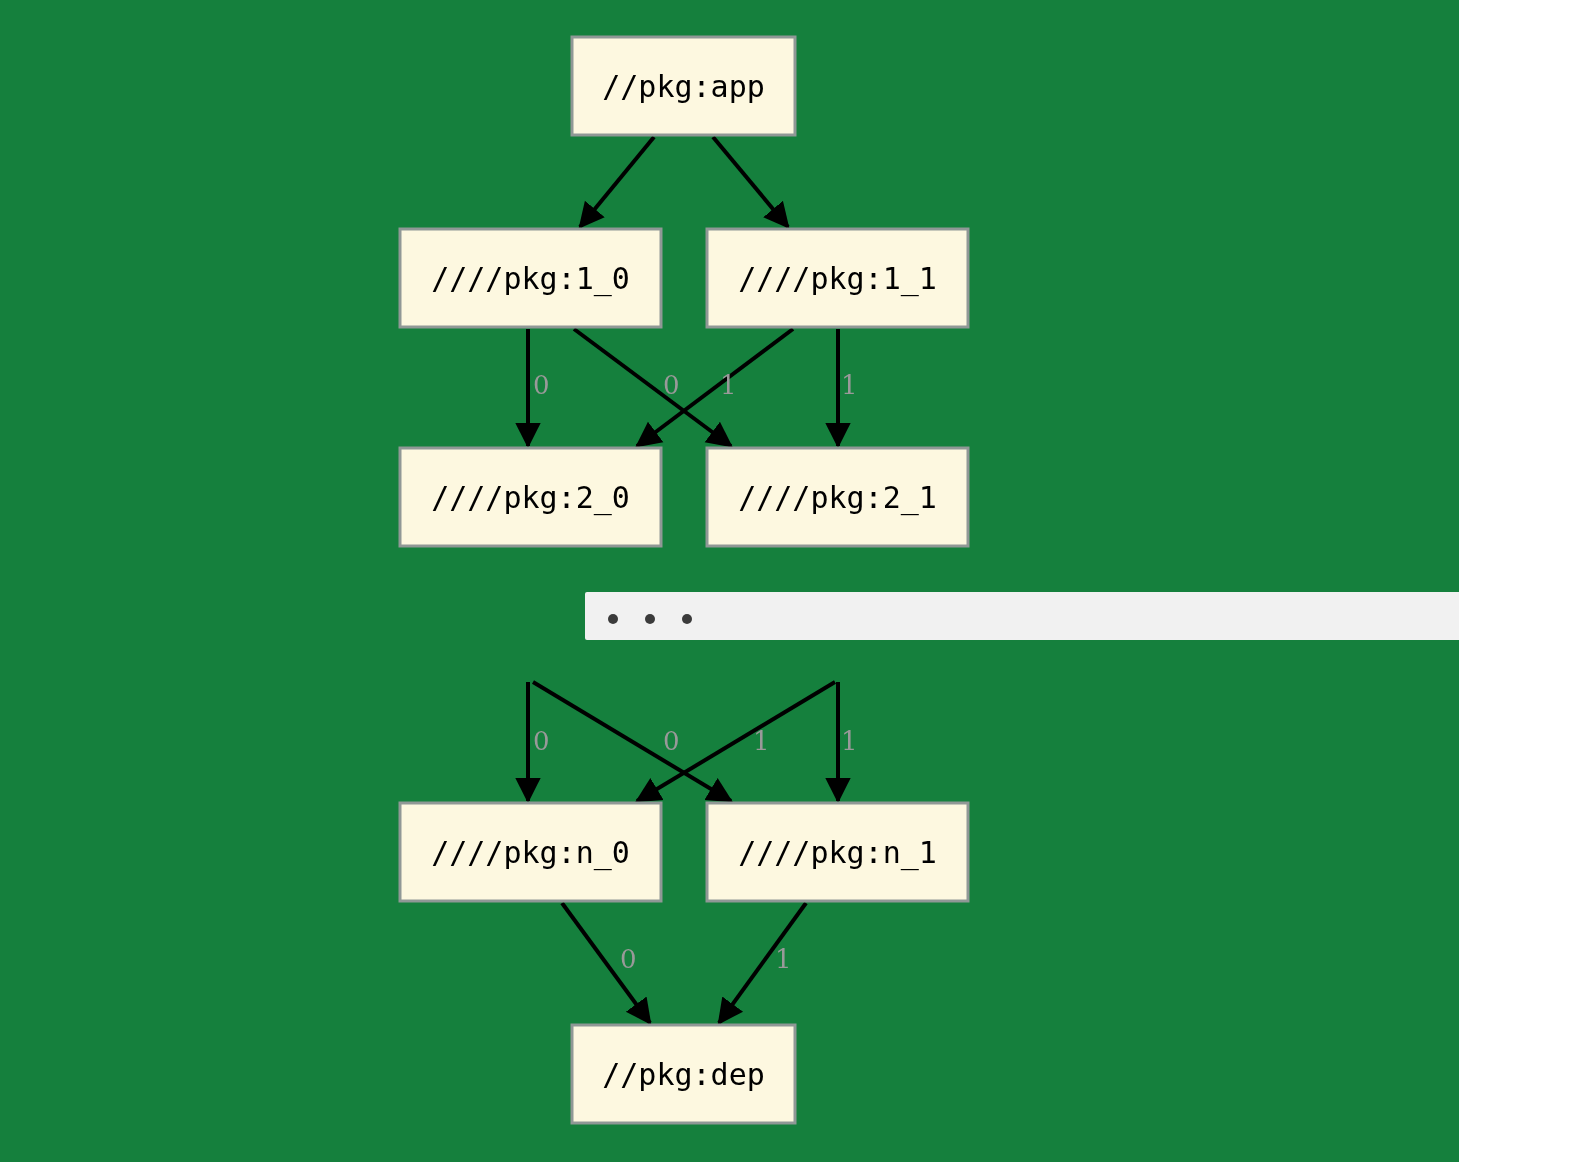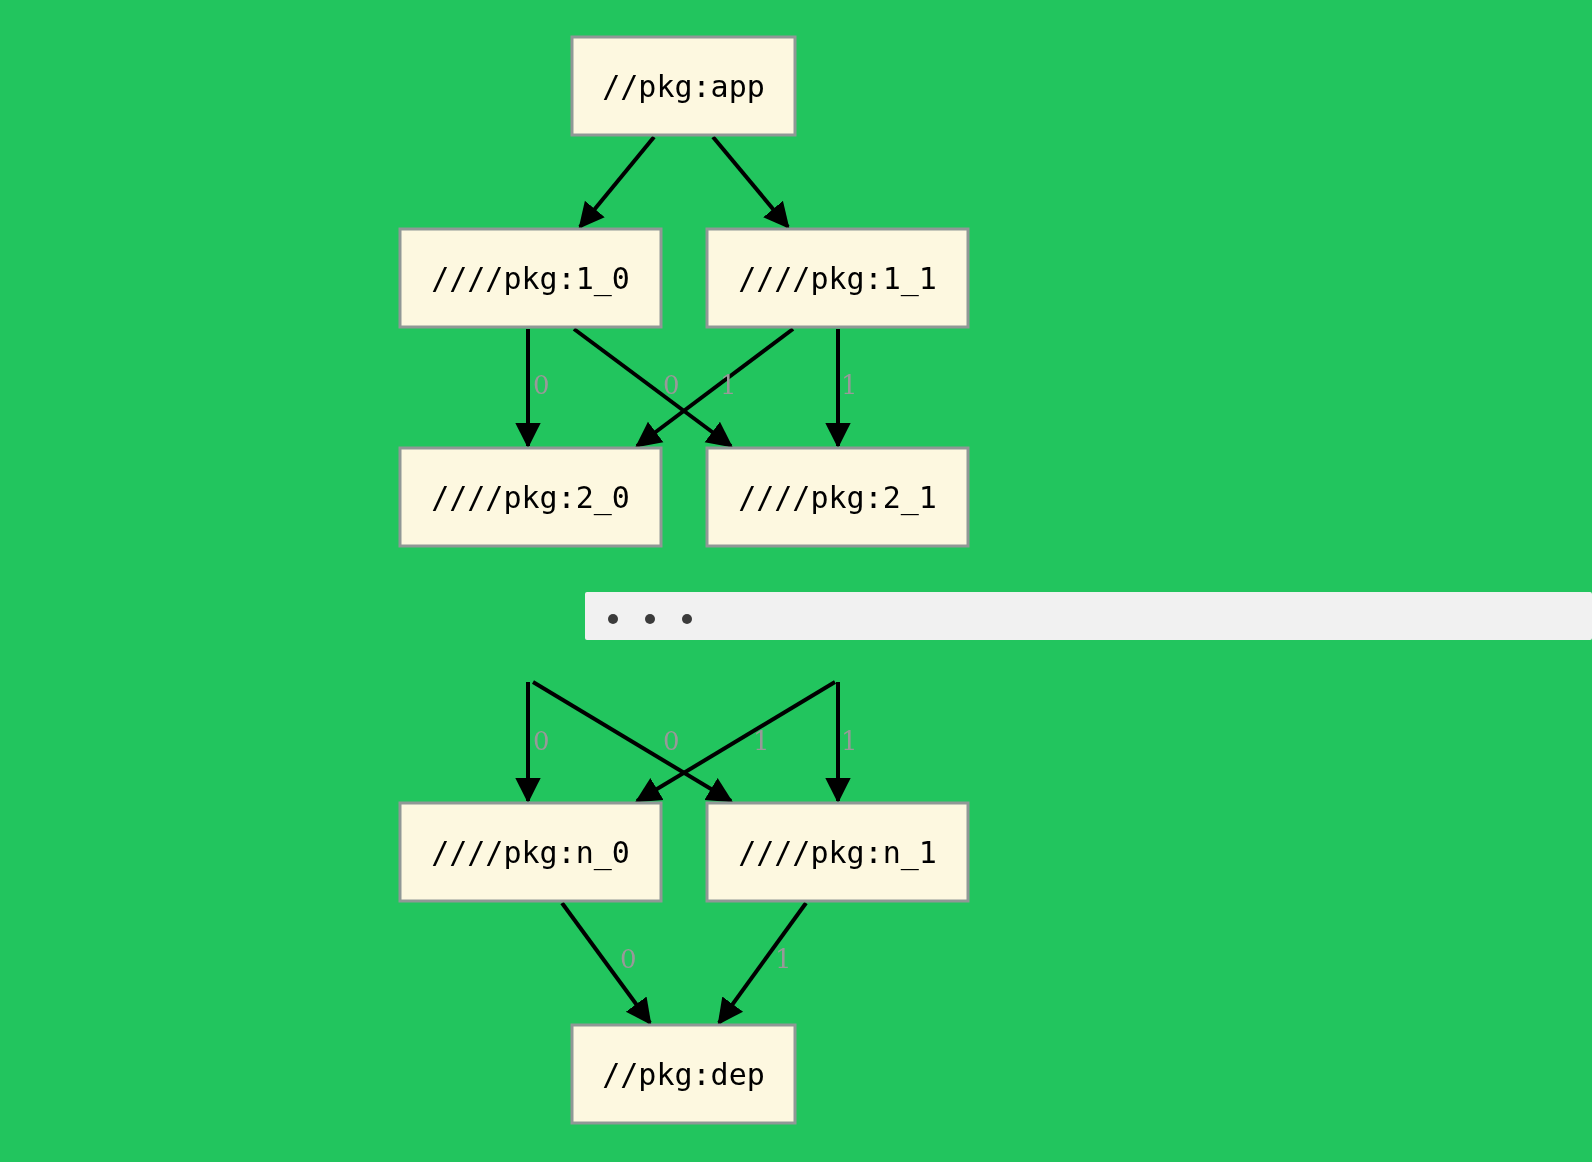--- a/index.html
+++ b/index.html
@@ -5,23 +5,23 @@
   html, body {
     margin: 0;
     padding: 0;
     background: #ffffff;
   }
   body {
     font-family: "DejaVu Sans Mono", monospace;
   }
   #canvas {
     position: relative;
-    width: 1592px;
+    width: 1459px;
     height: 1162px;
-    background: #22c55e;
+    background: #15803d;
     overflow: hidden;
   }
   #graph-svg {
     position: absolute;
     top: 0;
     left: 0;
     width: 1592px;
     height: 1162px;
   }
   .node-rect {

